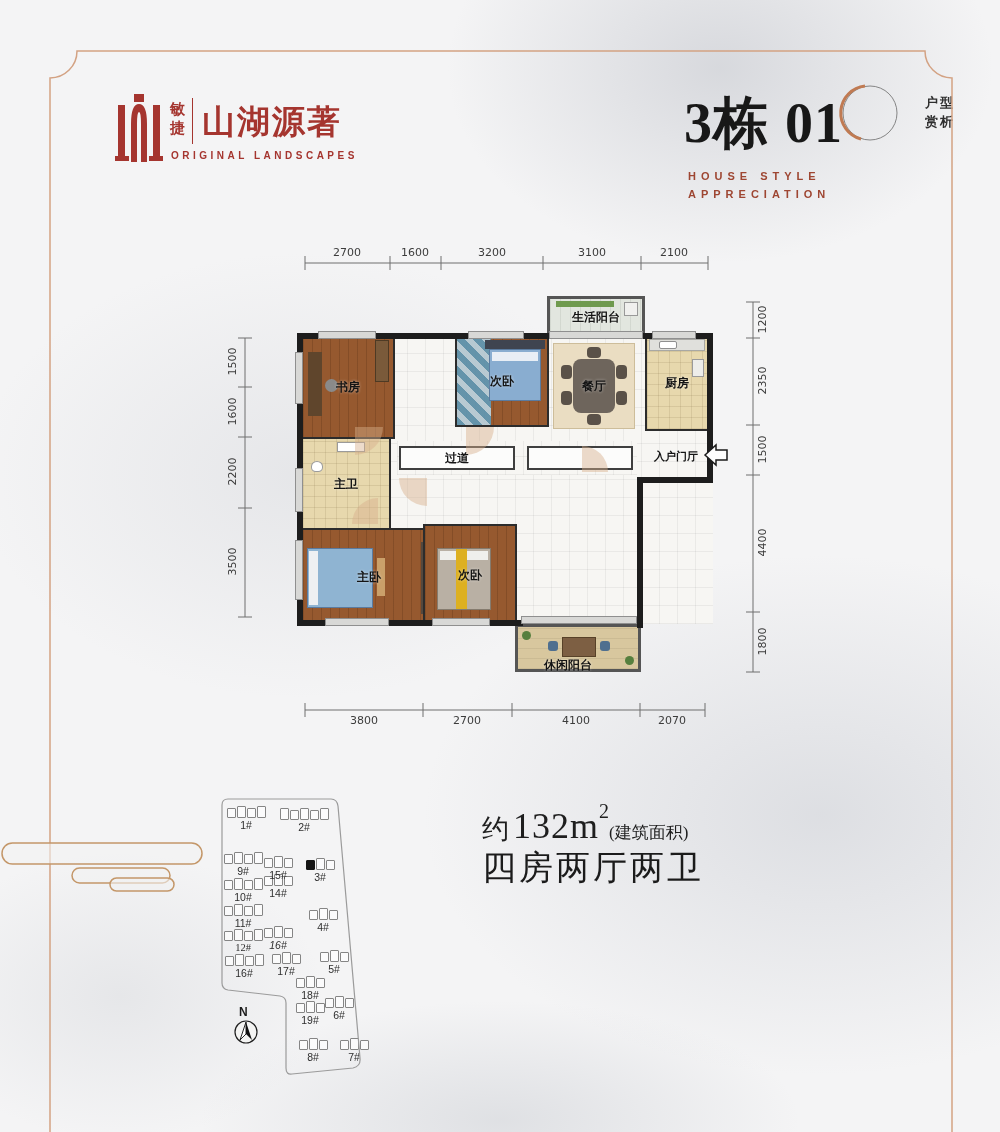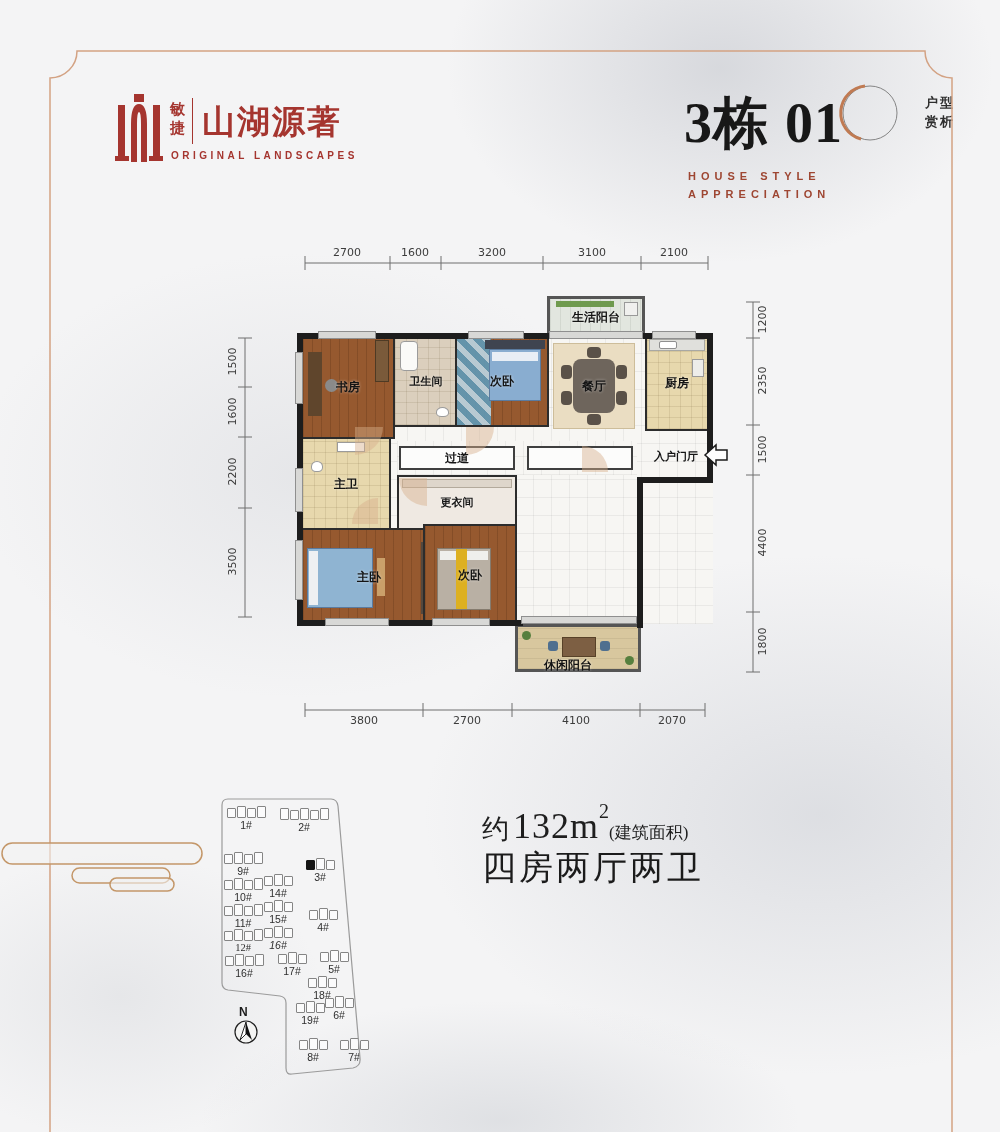--- a/index.html
+++ b/index.html
@@ -173,25 +173,20 @@
     <span class="rlabel">生活阳台</span>
   </div>
 
   <div class="room walled wood" style="left:301px;top:335px;width:94px;height:104px;">
     <div class="f" style="left:5px;top:15px;width:14px;height:64px;background:#5f452c;"></div>
     <div class="f" style="left:22px;top:42px;width:13px;height:13px;border-radius:50%;background:#8a8a8a;"></div>
     <div class="f" style="right:4px;top:3px;width:14px;height:42px;background:#7a5a3a;border:1px solid #4e3a24;"></div>
     <span class="rlabel">书房</span>
   </div>
 
-  <div class="room walled tilebath" style="left:393px;top:335px;width:66px;height:92px;">
-    <div class="f" style="left:5px;top:4px;width:18px;height:30px;background:#fafaf8;border:1px solid #9b9b9b;border-radius:4px;"></div>
-    <div class="f" style="right:8px;bottom:8px;width:13px;height:10px;background:#fff;border:1px solid #9b9b9b;border-radius:50% 50% 40% 40%;"></div>
-    <span class="rlabel sm">卫生间</span>
-  </div>
 
   <div class="room walled wood" style="left:455px;top:335px;width:94px;height:92px;">
     <div class="f" style="left:0;top:0;width:34px;height:88px;background:repeating-linear-gradient(45deg,#5f9ab8 0 6px,#bcd6e4 6px 12px);opacity:.9;"></div>
     <div class="f" style="left:28px;top:3px;width:60px;height:9px;background:#3f4450;"></div>
     <div class="f" style="left:32px;top:12px;width:52px;height:52px;background:#89add0;border:1px solid #5a7ba0;">
       <div class="f" style="left:2px;top:2px;width:46px;height:9px;background:#e8eef5;"></div>
     </div>
     <span class="rlabel">次卧</span>
   </div>
 
@@ -224,24 +219,20 @@
   <div class="room" style="left:645px;top:435px;width:62px;height:42px;">
     <span class="rlabel sm">入户门厅</span>
   </div>
 
   <div class="room walled tilebeige" style="left:301px;top:437px;width:90px;height:95px;">
     <div class="f" style="left:34px;top:3px;width:28px;height:10px;background:#fff;border:1px solid #9b9b9b;"></div>
     <div class="f" style="left:8px;top:22px;width:12px;height:11px;background:#fff;border:1px solid #9b9b9b;border-radius:50% 50% 40% 40%;"></div>
     <span class="rlabel">主卫</span>
   </div>
 
-  <div class="room walled" style="left:397px;top:475px;width:120px;height:55px;background:#efe9e2;">
-    <div class="f" style="left:3px;top:2px;width:110px;height:9px;background:#ded6cb;border:1px solid #b3aa9c;"></div>
-    <span class="rlabel sm">更衣间</span>
-  </div>
 
   <div class="room walled wood" style="left:301px;top:528px;width:136px;height:98px;">
     <div class="f" style="left:4px;top:18px;width:66px;height:60px;background:#8fb4d2;border:1px solid #5a7ba0;">
       <div class="f" style="left:1px;top:2px;width:9px;height:54px;background:#eef0f2;"></div>
     </div>
     <div class="f" style="left:74px;top:28px;width:8px;height:38px;background:#caa06a;"></div>
     <div class="f" style="right:2px;top:12px;width:12px;height:72px;background:#55483d;"></div>
     <span class="rlabel">主卧</span>
   </div>
 
@@ -340,21 +331,21 @@
   </div>
   <div class="bsite" style="left:218px;top:878px;width:50px;">
     <div class="bldg">
         <span class="u"></span>
         <span class="u t"></span>
         <span class="u"></span>
         <span class="u t"></span>
       </div>
     <span class="blabel">10#</span>
   </div>
-  <div class="bsite" style="left:256px;top:900px;width:44px;">
+  <div class="bsite" style="left:256px;top:856px;width:44px;">
     <div class="bldg">
         <span class="u"></span>
         <span class="u t"></span>
         <span class="u"></span>
       </div>
     <span class="blabel">15#</span>
   </div>
   <div class="bsite" style="left:300px;top:908px;width:46px;">
     <div class="bldg">
         <span class="u"></span>
@@ -382,21 +373,21 @@
   </div>
   <div class="bsite" style="left:218px;top:929px;width:50px;font-family:Liberation Serif, serif;">
     <div class="bldg">
         <span class="u"></span>
         <span class="u t"></span>
         <span class="u"></span>
         <span class="u t"></span>
       </div>
     <span class="blabel">12#</span>
   </div>
-  <div class="bsite" style="left:270px;top:952px;width:44px;">
+  <div class="bsite" style="left:264px;top:952px;width:44px;">
     <div class="bldg">
         <span class="u"></span>
         <span class="u t"></span>
         <span class="u"></span>
       </div>
     <span class="blabel">17#</span>
   </div>
   <div class="bsite" style="left:218px;top:954px;width:52px;">
     <div class="bldg">
         <span class="u"></span>
@@ -407,21 +398,21 @@
     <span class="blabel">16#</span>
   </div>
   <div class="bsite" style="left:312px;top:950px;width:44px;">
     <div class="bldg">
         <span class="u"></span>
         <span class="u t"></span>
         <span class="u"></span>
       </div>
     <span class="blabel">5#</span>
   </div>
-  <div class="bsite" style="left:300px;top:976px;width:44px;">
+  <div class="bsite" style="left:288px;top:976px;width:44px;">
     <div class="bldg">
         <span class="u"></span>
         <span class="u t"></span>
         <span class="u"></span>
       </div>
     <span class="blabel">18#</span>
   </div>
   <div class="bsite" style="left:288px;top:1001px;width:44px;">
     <div class="bldg">
         <span class="u"></span>

